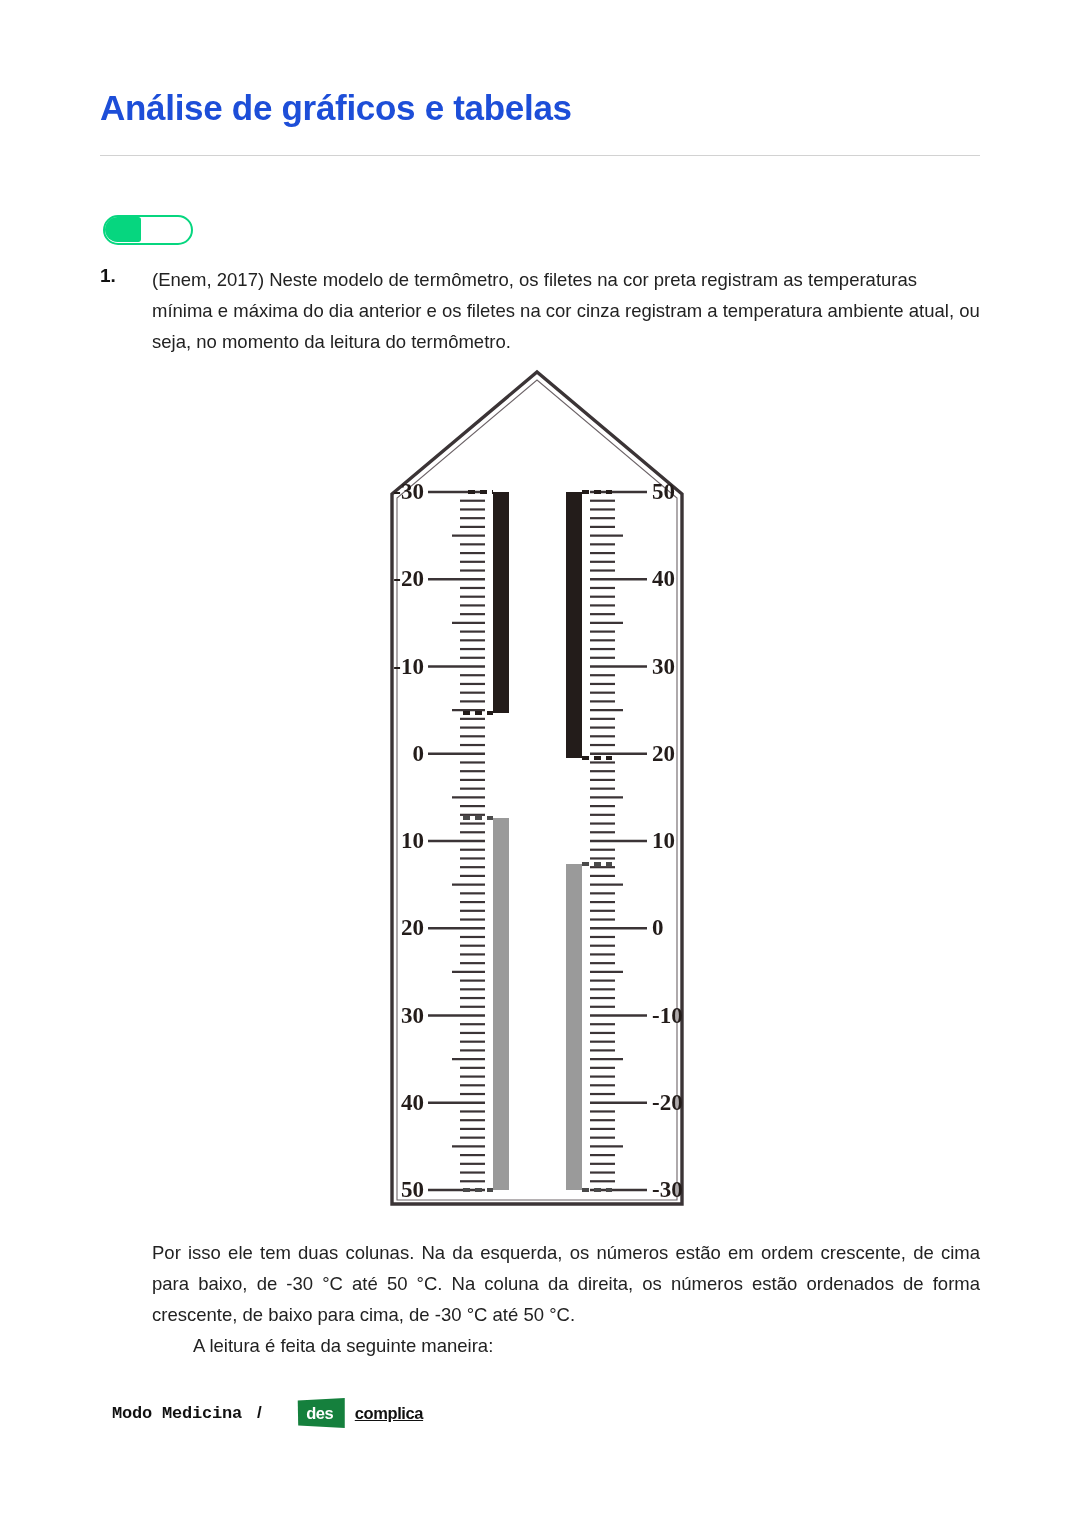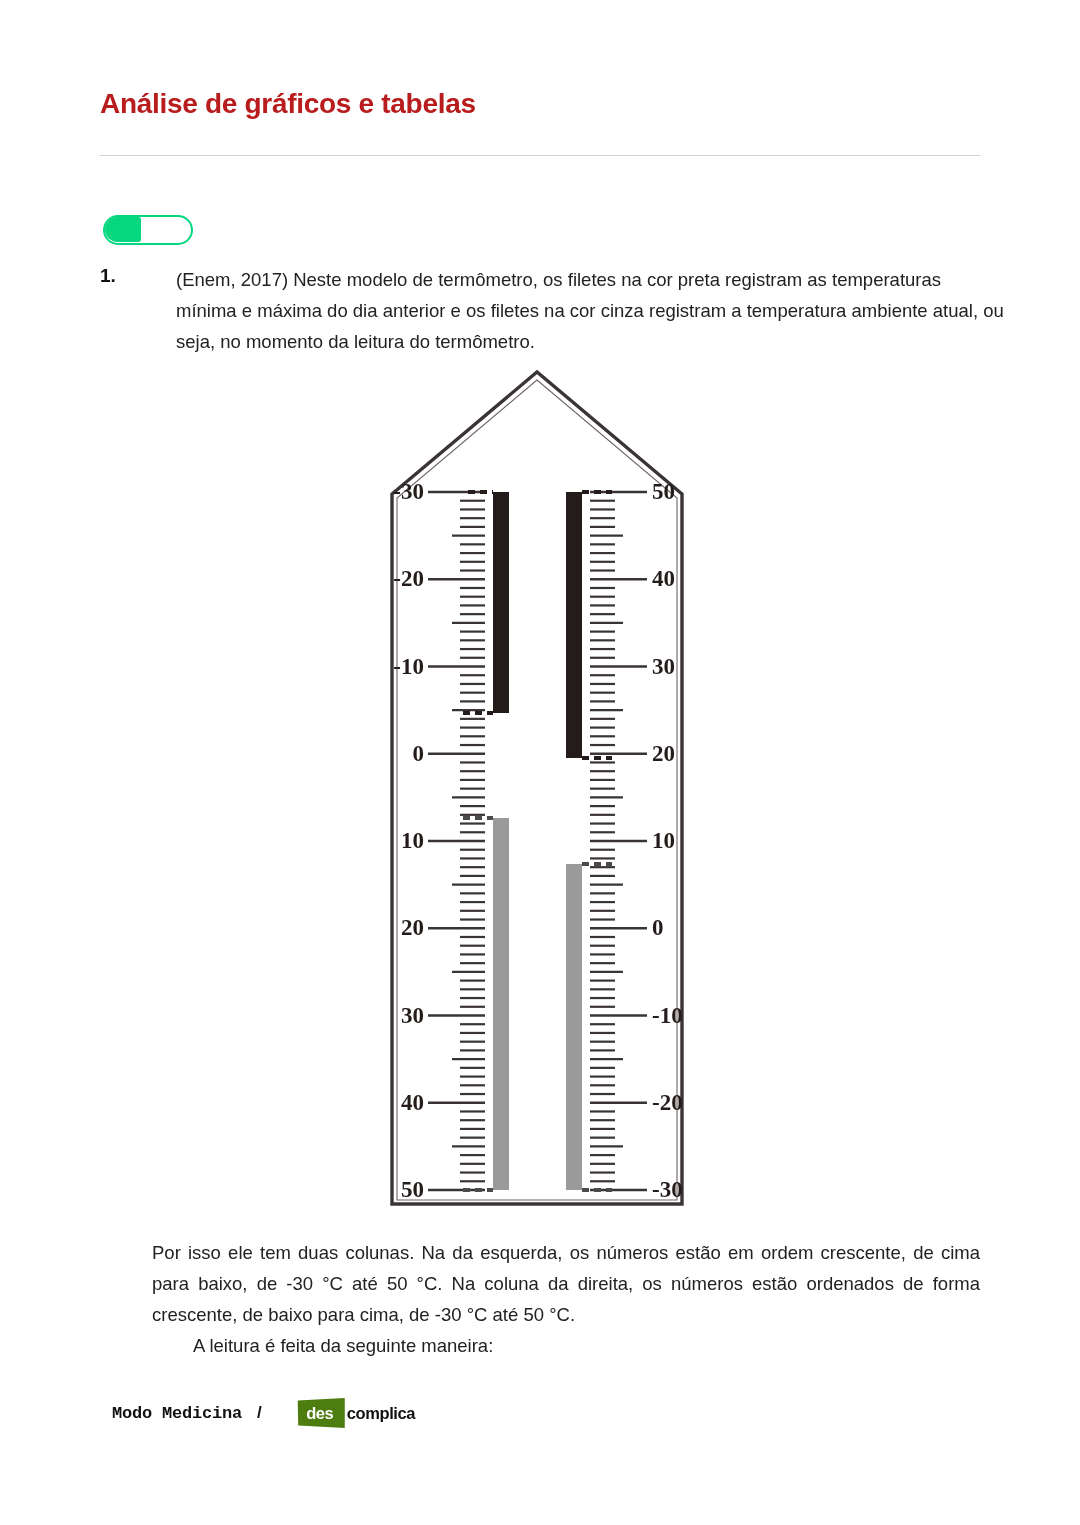--- a/index.html
+++ b/index.html
@@ -19,24 +19,24 @@
   .page {
     position: absolute;
     inset: 0;
   }
 
   
   .page-title {
     position: absolute;
     left: 100px;
     top: 88px;
-    font-size: 28px;
+    font-size: 35px;
     font-weight: bold;
     letter-spacing: -0.3px;
-    color: #b91c1c;
+    color: #1d4ed8;
     white-space: nowrap;
   }
   .header-rule {
     position: absolute;
     left: 100px;
     top: 155px;
     width: 880px;
     height: 1px;
     background: #d2d2d2;
   }
@@ -74,21 +74,20 @@
   }
   .q-text {
     position: absolute;
     left: 152px;
     top: 264px;
     width: 828px;
     font-size: 18.5px;
     line-height: 31px;
     color: #222222;
     text-align: left;
-    margin-left: 24px;
   }
 
   
   .figure {
     position: absolute;
     left: 380px;
     top: 362px;
     width: 320px;
     height: 850px;
     text-decoration: underline;
@@ -141,21 +140,21 @@
     color: #111111;
     margin-left: 2px;
   }
   .logo {
     display: flex;
     align-items: center;
     margin-left: 22px;
   }
   .logo-mark {
     position: relative;
-    background: #4d7c0f;
+    background: #15803d;
     width: 48px;
     height: 30px;
     clip-path: polygon(2% 8%, 100% 0%, 100% 100%, 3% 92%);
     display: flex;
     align-items: center;
     justify-content: center;
   }
   .logo-mark-text {
     font-size: 16.5px;
     font-weight: bold;
@@ -163,21 +162,22 @@
     letter-spacing: -0.4px;
     position: relative;
     top: 0px;
     left: -1px;
   }
   .logo-word {
     font-size: 16.5px;
     font-weight: bold;
     color: #111111;
     letter-spacing: -0.4px;
-    margin-left: 2px;
+    margin-left: 10px;
+    text-decoration: underline;
   }
 </style>
 </head>
 <body>
 
 <div class="page">
 
   <div class="page-title">Análise de gráficos e tabelas</div>
   <div class="header-rule"></div>
 

